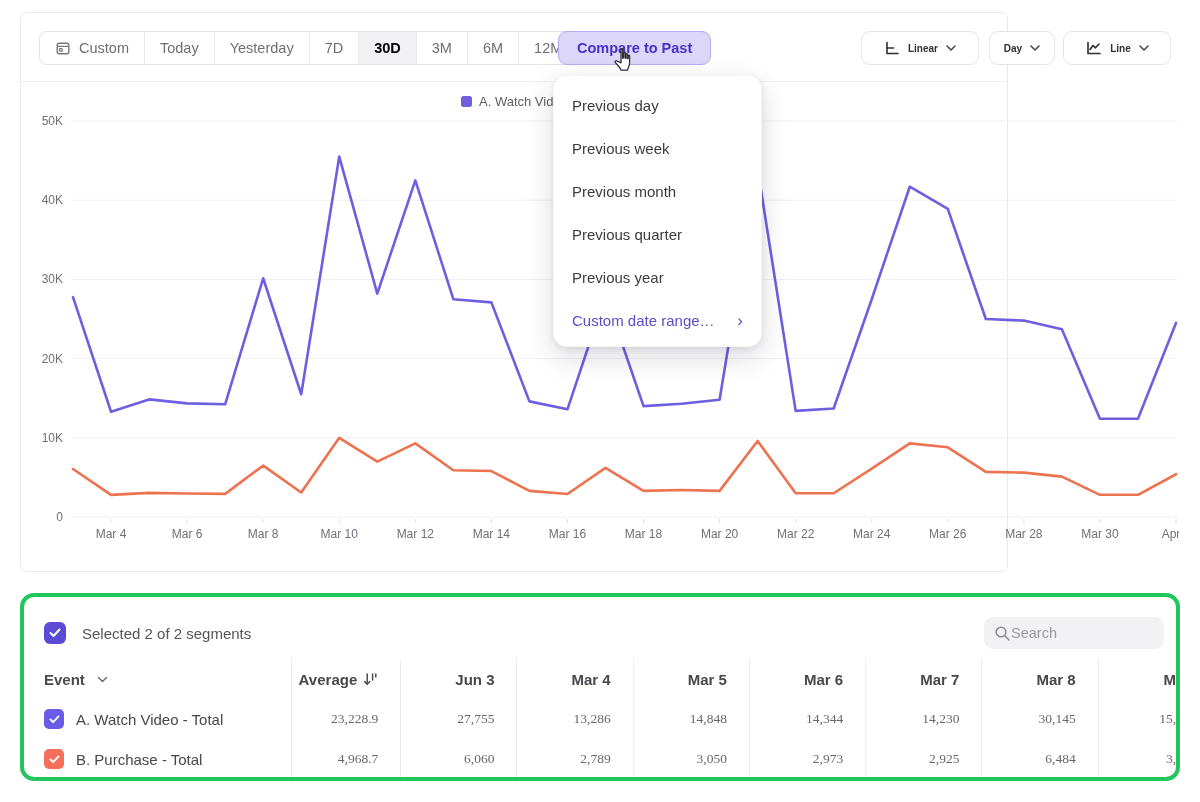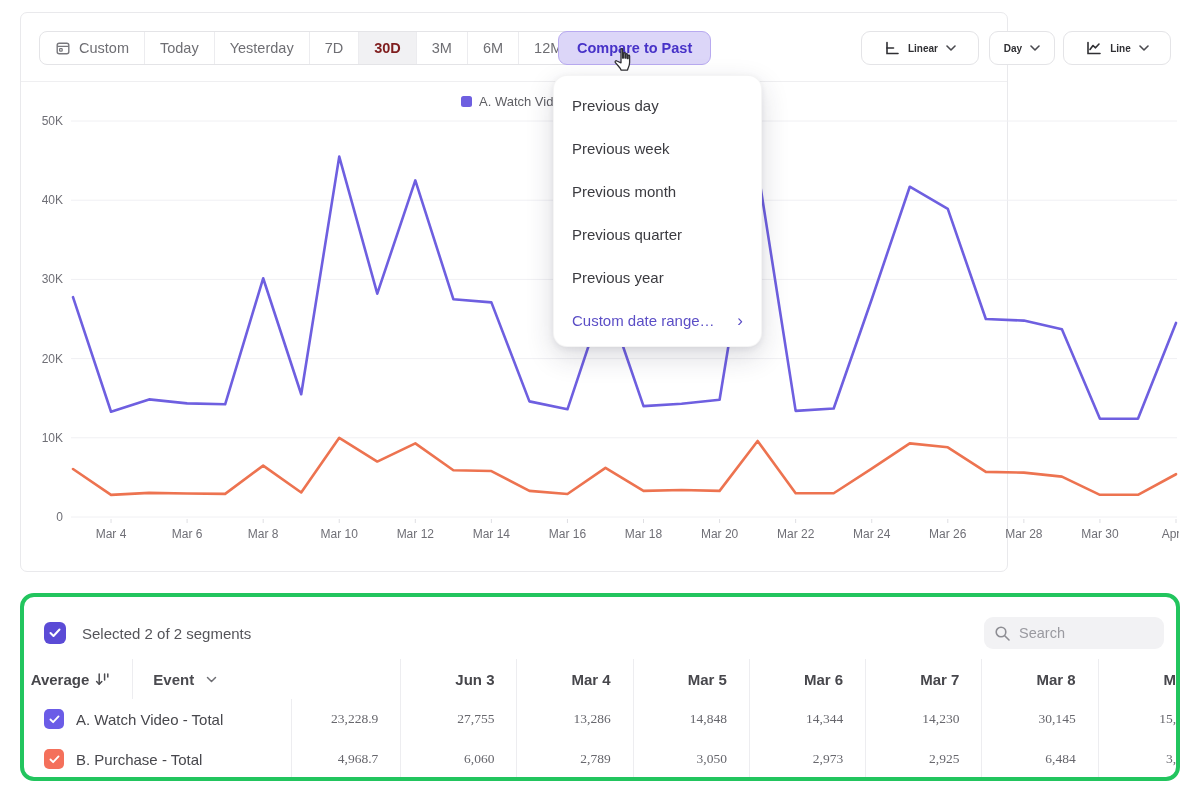--- a/index.html
+++ b/index.html
@@ -11,21 +11,21 @@
   .chart-card { position:absolute; left:20px; top:12px; width:988px; height:560px;
                 background:#fff; border:1px solid #e9e9ec; border-radius:7px; }
 
   .toolbar { position:absolute; left:0; top:0; width:100%; height:68px; }
   .seg-group { position:absolute; left:18px; top:18px; height:34px; display:flex;
                border:1px solid #e4e4e7; border-radius:8px; overflow:hidden; background:#fff; }
   .seg { display:flex; align-items:center; justify-content:center; gap:8px;
          padding:0 15px; font-size:14.5px; color:#6e6e73; cursor:pointer; white-space:nowrap;
          border-left:1px solid #ececef; }
   .seg:first-child { border-left:none; }
-  .seg.selected { background:#f1f1f3; color:#7f1d1d; font-weight:700; }
+  .seg.selected { background:#f1f1f3; color:#000000; font-weight:700; }
 
   .compare-btn { position:absolute; left:537px; top:18px; height:34px; padding:0 18px;
                  display:flex; align-items:center; background:#dcd6f8;
                  border:1.5px solid #b8aaf0; border-radius:9px;
                  color:#4732c8; font-size:14.5px; font-weight:600; cursor:pointer; }
 
   .ctl-btn { position:absolute; top:18px; height:34px; display:flex; align-items:center; gap:8px;
              background:#fff; border:1px solid #e4e4e7; border-radius:9px;
              color:#2f2f33; font-size:10px; font-weight:600; cursor:pointer; justify-content:center; }
   .ctl-linear { left:840px; width:118px; }
@@ -56,21 +56,21 @@
 
   
   .table-card { position:absolute; left:20px; top:593px; width:1160px; height:188px;
                 background:#fff; border:4px solid #22c55e; border-radius:14px; overflow:hidden; }
   .seg-header { height:62px; display:flex; align-items:center; padding:10px 12px 0 20px; }
   .seg-summary { margin-left:16px; font-size:15px; color:#55555a; }
   .checkbox { width:22px; height:22px; border-radius:6px; background:#5b4bd6;
               display:flex; align-items:center; justify-content:center; cursor:pointer; flex:none; }
   .checkbox.small { width:20px; height:20px; border-radius:5px; }
   .search-box { margin-left:auto; width:180px; height:32px; background:#f2f2f4; border-radius:9px;
-                display:flex; align-items:center; padding:0 10px; gap:8px; }
+                display:flex; align-items:center; padding:0 10px; }
   .search-box input { border:none; outline:none; background:transparent; width:120px;
                       font-size:14.5px; color:#3a3a3e; font-family:"Liberation Sans", sans-serif; }
   .search-box input::placeholder { color:#9a9aa0; }
 
   .tbl { width:100%; }
   .trow { display:flex; align-items:center; height:40px; }
   .trow.header { color:#4b4b50; font-weight:600; font-size:15px; }
   .col { height:100%; display:flex; align-items:center; }
   .col-event { width:270px; padding-left:20px; gap:12px; border-right:1px solid #ededf0; }
   .col-avg   { width:110px; justify-content:flex-end; padding-right:22px; border-right:1px solid #ededf0; gap:6px; }
@@ -251,35 +251,35 @@
       <svg width="17" height="17" viewBox="0 0 17 17">
         <circle cx="7" cy="7" r="4.8" fill="none" stroke="#8d8d93" stroke-width="1.6"></circle>
         <line x1="10.7" y1="10.7" x2="15" y2="15" stroke="#8d8d93" stroke-width="1.6" stroke-linecap="round"></line>
       </svg>
       <input type="text" placeholder="Search" style="">
     </div>
   </div>
 
   <div class="tbl">
     <div class="trow header">
+      <div class="col col-event">
+        <span>Event</span>
+        <svg class="chev" width="11" height="7" viewBox="0 0 11 7">
+          <polyline points="1.5,1.5 5.5,5.5 9.5,1.5" fill="none" stroke="#6e6e73" stroke-width="1.5" stroke-linecap="round" stroke-linejoin="round"></polyline>
+        </svg>
+      </div>
       <div class="col col-avg">
         <span>Average</span>
         <svg width="15" height="15" viewBox="0 0 15 15">
           <line x1="4.2" y1="2" x2="4.2" y2="12" stroke="#4b4b50" stroke-width="1.5" stroke-linecap="round"></line>
           <polyline points="1.6,9.6 4.2,12.3 6.8,9.6" fill="none" stroke="#4b4b50" stroke-width="1.5" stroke-linecap="round" stroke-linejoin="round"></polyline>
           <line x1="9.6" y1="2" x2="9.6" y2="8" stroke="#4b4b50" stroke-width="1.5" stroke-linecap="round"></line>
           <line x1="12.8" y1="2" x2="12.8" y2="5" stroke="#4b4b50" stroke-width="1.5" stroke-linecap="round"></line>
         </svg>
       </div>
-      <div class="col col-event">
-        <span>Event</span>
-        <svg class="chev" width="11" height="7" viewBox="0 0 11 7">
-          <polyline points="1.5,1.5 5.5,5.5 9.5,1.5" fill="none" stroke="#6e6e73" stroke-width="1.5" stroke-linecap="round" stroke-linejoin="round"></polyline>
-        </svg>
-      </div>
       <div class="col col-date">
           <span>Jun 3</span>
         </div>
       <div class="col col-date">
           <span>Mar 4</span>
         </div>
       <div class="col col-date">
           <span>Mar 5</span>
         </div>
       <div class="col col-date">

